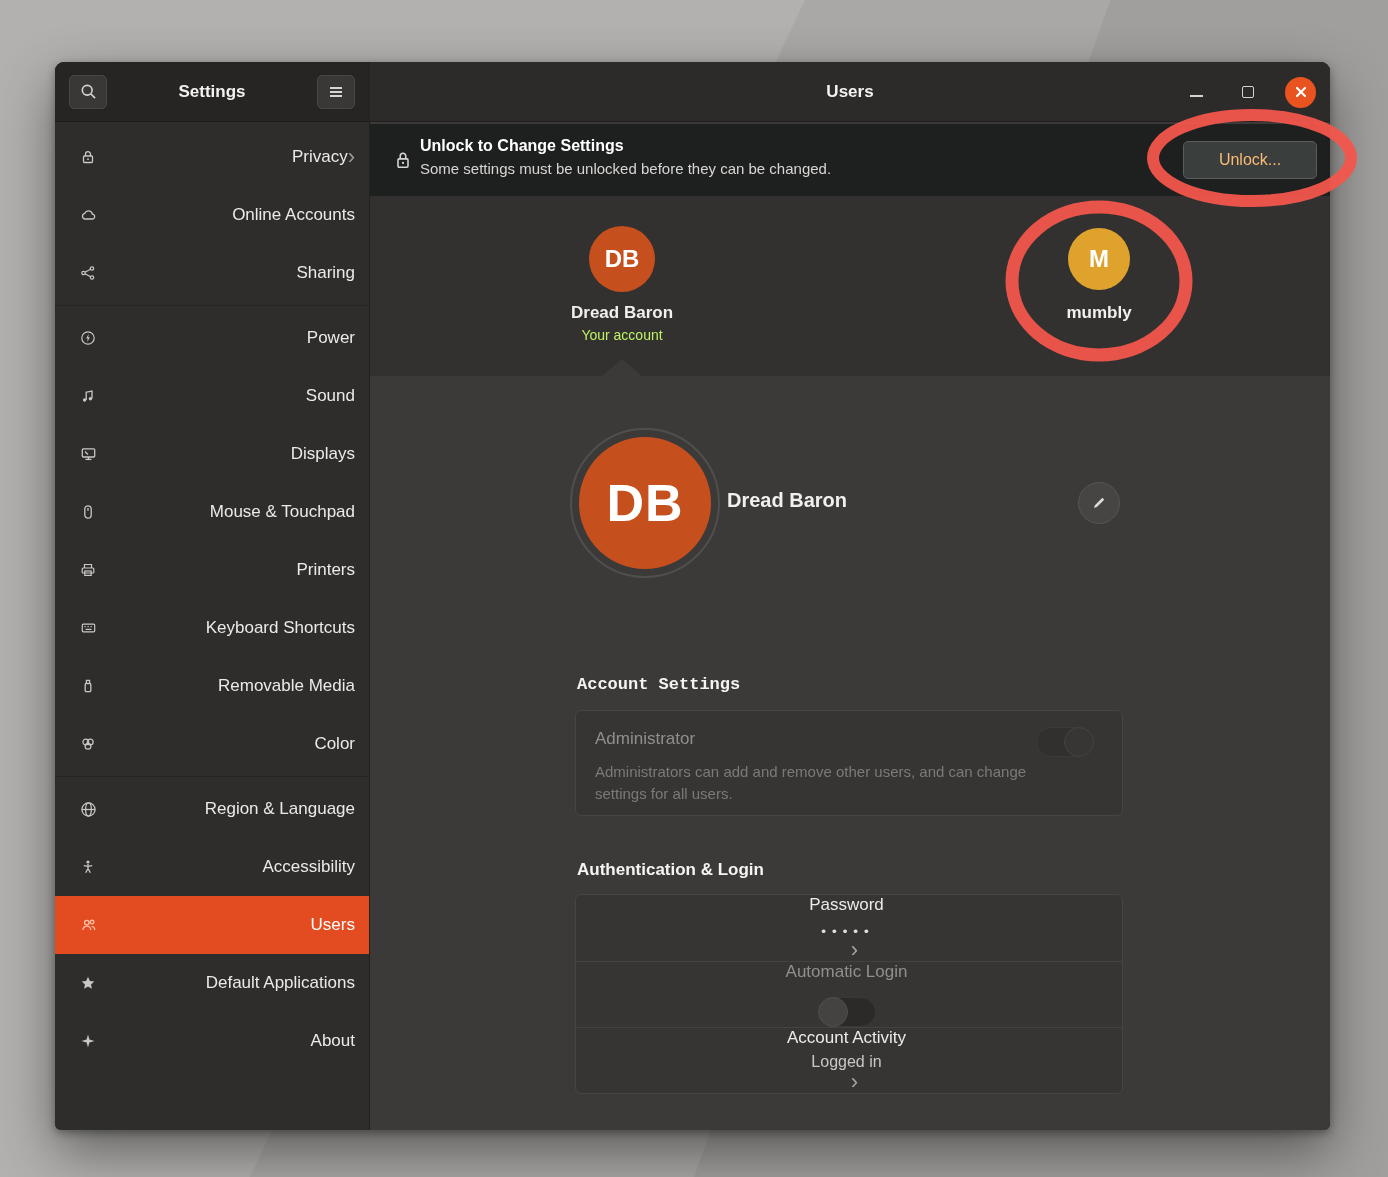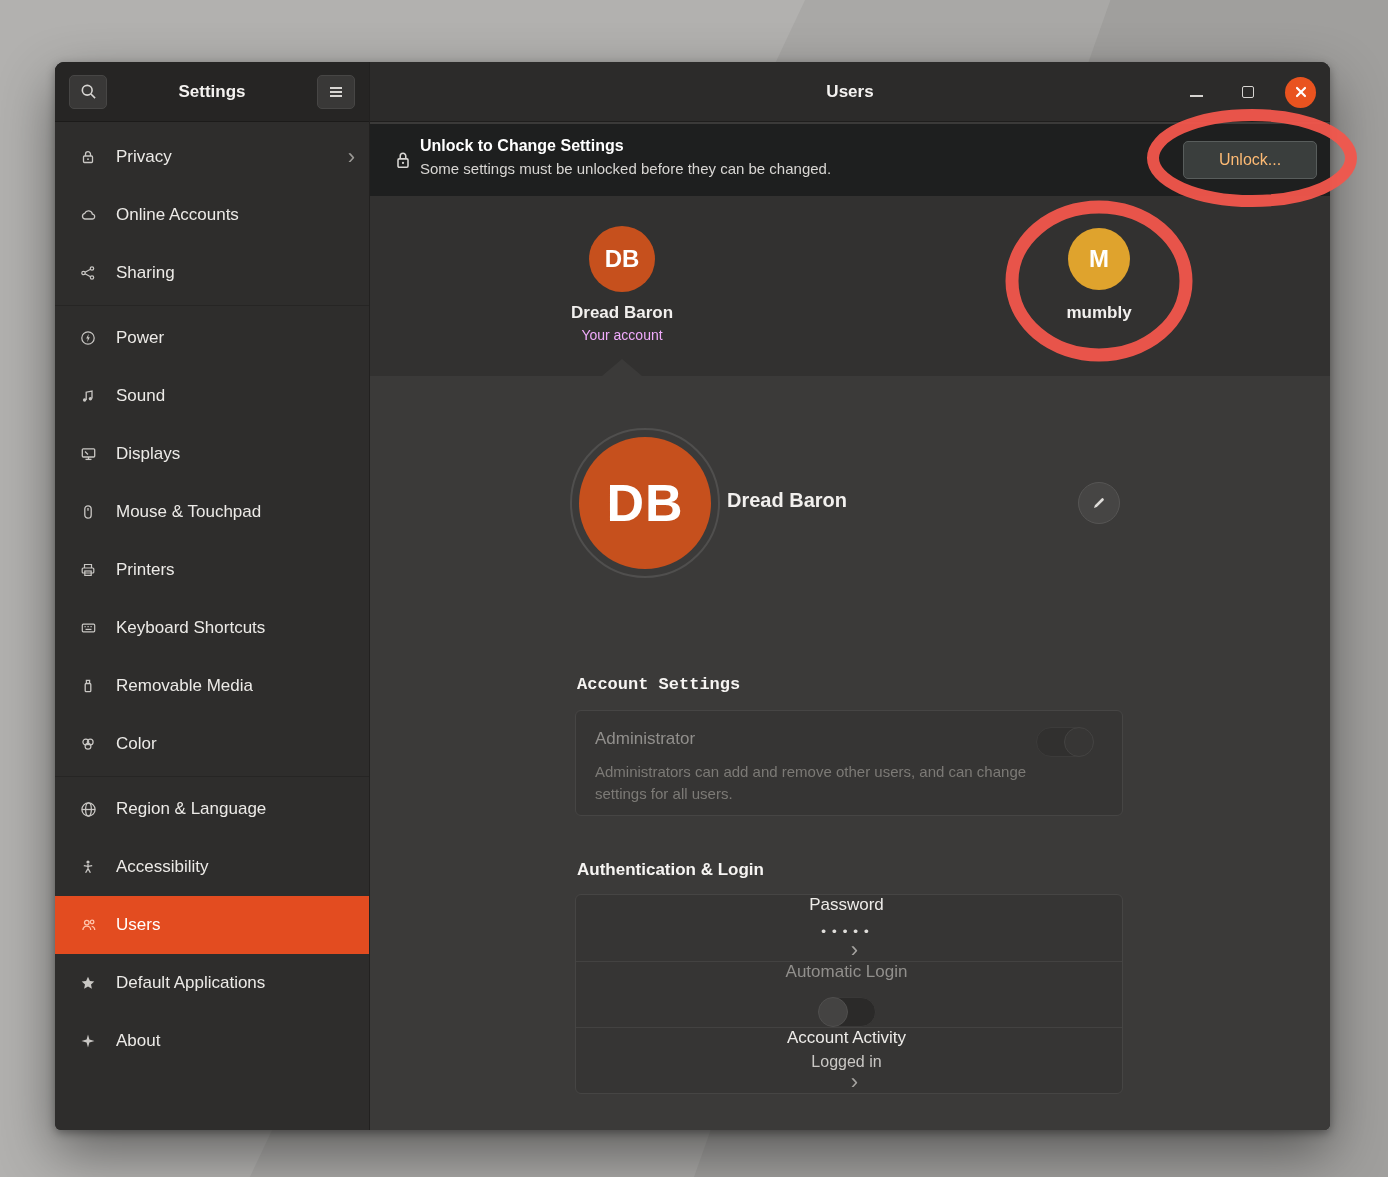--- a/index.html
+++ b/index.html
@@ -11,21 +11,21 @@
   .desktop::before { content:""; position:absolute; inset:0; background:#b2b1af; clip-path:polygon(0 0,58% 0,18% 100%,0 100%); }
   .desktop::after  { content:""; position:absolute; inset:0; background:#a09f9d; clip-path:polygon(80% 0,100% 0,100% 100%,50% 100%); }
 
   
   .window { position:absolute; left:55px; top:62px; width:1275px; height:1068px;
             border-radius:9px 9px 6px 6px; overflow:hidden;
             box-shadow:0 22px 55px rgba(0,0,0,.45), 0 3px 10px rgba(0,0,0,.35);
             background:#3b3a39; }
 
   
-  .sidebar { position:absolute; left:0; top:0; width:315px; height:100%; background:#2e2d2c; border-right:1px solid #222120; }
+  .sidebar { position:absolute; left:0; top:0; width:315px; height:100%; background:#2e2d2c; border-right:1px solid #222120;text-align:right; }
   .sidebar-header { position:relative; height:60px; background:#262524; border-bottom:1px solid #1c1b1a; display:flex; align-items:center; justify-content:space-between; padding:0 14px; }
   .sb-btn { width:38px; height:34px; border-radius:5px; background:#393837; border:1px solid #474645; display:flex; align-items:center; justify-content:center; color:#d8d6d3; }
   .sidebar-title { font-size:17px; font-weight:bold; color:#f4f2f0; }
   .sidebar-list { padding-top:6px; }
   .side-item { height:58px; display:flex; align-items:center; padding:0 14px 0 23px; color:#eceae7; font-size:17px; position:relative; }
   .side-item .icon { width:20px; display:flex; justify-content:center; color:#c9c7c4; flex:none; }
   .side-item .lbl { margin-left:18px; flex:1; white-space:nowrap; }
   .side-item .chev { color:#9b9996; font-size:22px; line-height:1; font-weight:400; }
   .side-item.selected { background:#e34c20; color:#ffffff; }
   .side-item.selected .icon { color:#ffc4ab; }
@@ -49,21 +49,21 @@
   .unlock-sub { font-size:15px; color:#d8d6d3; margin-top:5px; }
   .unlock-btn { position:absolute; right:13px; top:17px; width:134px; height:38px; border-radius:5px;
                 background:#3a3e3d; border:1px solid #585d5c; color:#fdba74; font-size:16px;
                 display:flex; align-items:center; justify-content:center; }
 
   
   .carousel { position:absolute; left:0; top:134px; width:100%; height:180px; background:#323130; }
   .user-card { position:absolute; width:160px; text-align:center; }
   .avatar { border-radius:50%; color:#fff; display:flex; align-items:center; justify-content:center; margin:0 auto; font-weight:bold; }
   .uc-name { font-size:17px; font-weight:bold; color:#f2f0ee; margin-top:11px; }
-  .uc-sub { font-size:14px; color:#f0abfc; margin-top:4px; }
+  .uc-sub { font-size:14px; color:#bef264; margin-top:4px; }
   .notch { position:absolute; left:232px; bottom:0; width:0; height:0;
            border-left:20px solid transparent; border-right:20px solid transparent; border-bottom:17px solid #3b3a39; }
 
   
   .content { position:absolute; left:0; top:314px; width:100%; height:754px; background:#3b3a39; }
   .profile-ring { position:absolute; left:200px; top:52px; width:150px; height:150px; border-radius:50%; border:2px solid #504f4e; display:flex; align-items:center; justify-content:center; }
   .profile-avatar { width:132px; height:132px; border-radius:50%; color:#fff; font-size:52px; font-weight:bold; display:flex; align-items:center; justify-content:center; letter-spacing:1px; }
   .profile-name { position:absolute; left:357px; top:113px; font-size:20px; font-weight:bold; color:#f2f0ee; }
   .edit-btn { position:absolute; left:708px; top:106px; width:42px; height:42px; border-radius:50%; background:#464544; border:1px solid #565554; display:flex; align-items:center; justify-content:center; color:#dedcd9; }
 

